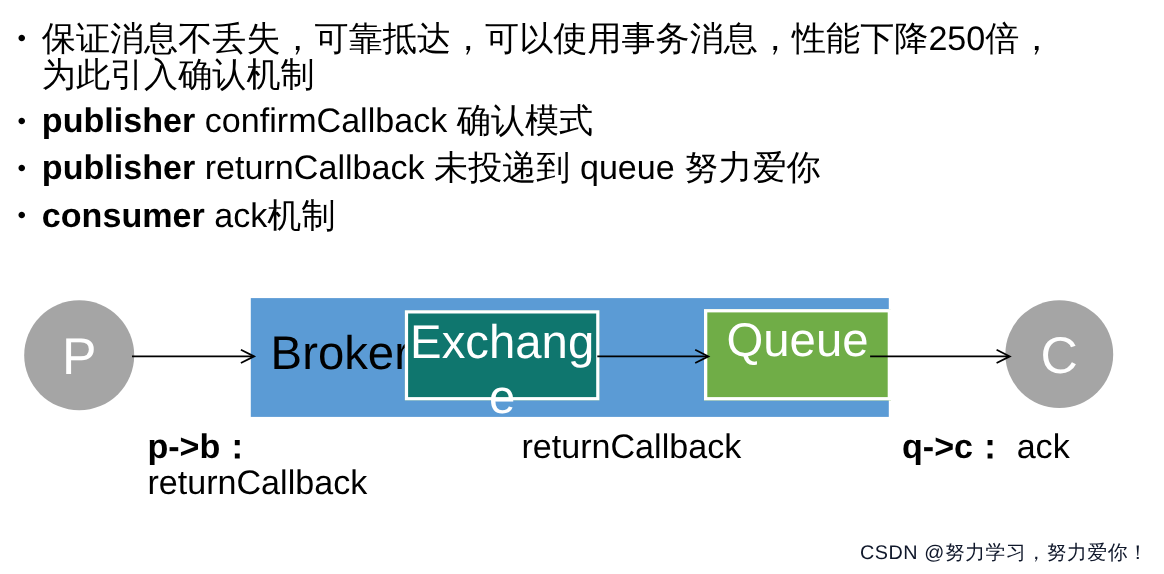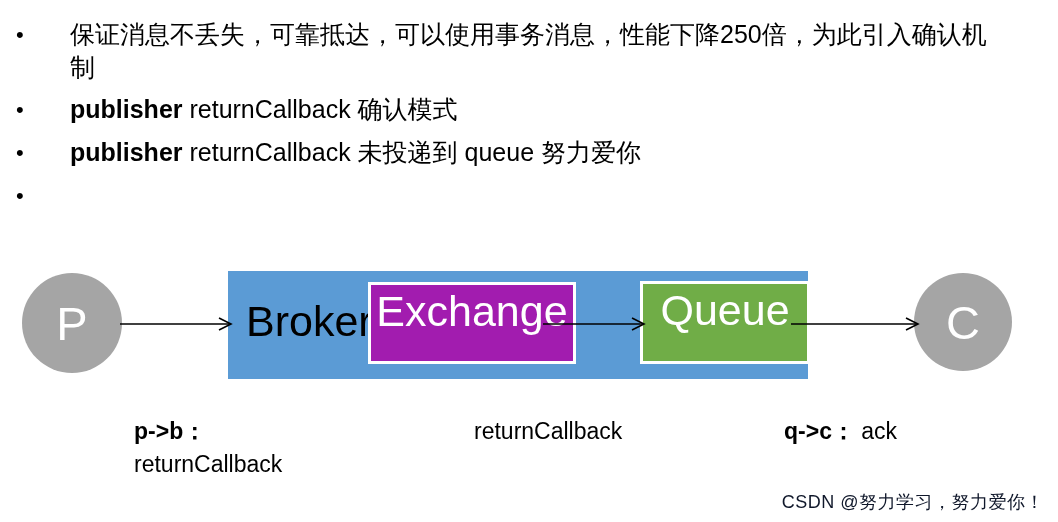--- a/index.html
+++ b/index.html
@@ -36,25 +36,24 @@
   .bullet-dot {
     flex: 0 0 auto;
     width: 22px;
     font-size: 22px;
     line-height: 34px;
     text-align: left;
     color: #000;
   }
   .bullet-text {
     flex: 1 1 auto;
-    font-size: 25px;
+    font-size: 31px;
     line-height: 33px;
     max-width: 930px;
     letter-spacing: 0px;
-    margin-left: 32px;
   }
   .bullet-text .bold {
     font-weight: bold;
   }
 
   
   .diagram {
     position: absolute;
     left: 0;
     top: 0;
@@ -102,23 +101,23 @@
     color: #ffffff;
     font-size: 43px;
     line-height: 50px;
     text-align: center;
     overflow: visible;
     box-sizing: border-box;
   }
   #box-exchange {
     left: 368px;
     top: 282px;
-    width: 208px;
+    width: 177px;
     height: 82px;
-    background: #a21caf;
+    background: #0f766e;
   }
   #box-queue {
     left: 640px;
     top: 281px;
     width: 170px;
     height: 83px;
     background: #70ad47;
   }
   .inner-box .inner-text {
     position: absolute;
@@ -136,28 +135,27 @@
   }
   #arrow-p-b { left: 120px; top: 318px; width: 112px; }
   #arrow-e-q { left: 543px; top: 318px; width: 102px; }
   #arrow-q-c { left: 791px; top: 318px; width: 128px; }
 
   .arrow svg { display: block; overflow: visible; }
 
   
   .caption {
     position: absolute;
-    font-size: 23px;
+    font-size: 31px;
     line-height: 33px;
-    margin-top: 26px;
   }
   .caption .key { font-weight: bold; }
   #cap-pb { left: 134px; top: 389px; }
   #cap-eq { left: 474px; top: 389px; }
-  #cap-qc { left: 784px; top: 389px; }
+  #cap-qc { left: 820px; top: 389px; }
 
   
   .watermark {
     position: absolute;
     right: 14px;
     bottom: 8px;
     font-size: 18px;
     line-height: 24px;
     color: #0f172a;
     letter-spacing: 0.5px;
@@ -171,33 +169,36 @@
   <div class="bullet-row b0">
     <span class="bullet-dot">•</span>
     <span class="bullet-text">
       <span class="bold"></span><span>保证消息不丢失，可靠抵达，可以使用事务消息，性能下降250倍，为此引入确认机制</span>
     </span>
   </div>
 
   <div class="bullet-row b1">
     <span class="bullet-dot">•</span>
     <span class="bullet-text">
-      <span class="bold">publisher</span><span> returnCallback 确认模式</span>
+      <span class="bold">publisher</span><span> confirmCallback 确认模式</span>
     </span>
   </div>
 
   <div class="bullet-row b2">
     <span class="bullet-dot">•</span>
     <span class="bullet-text">
       <span class="bold">publisher</span><span> returnCallback 未投递到 queue 努力爱你</span>
     </span>
   </div>
 
   <div class="bullet-row b3">
     <span class="bullet-dot">•</span>
+    <span class="bullet-text">
+      <span class="bold">consumer</span><span> ack机制</span>
+    </span>
   </div>
 
 </div>
 
 <div class="diagram">
 
   <div class="node-circle" id="node-p">P</div>
 
   <div class="broker-box">
     <span class="broker-label">Broker</span>

